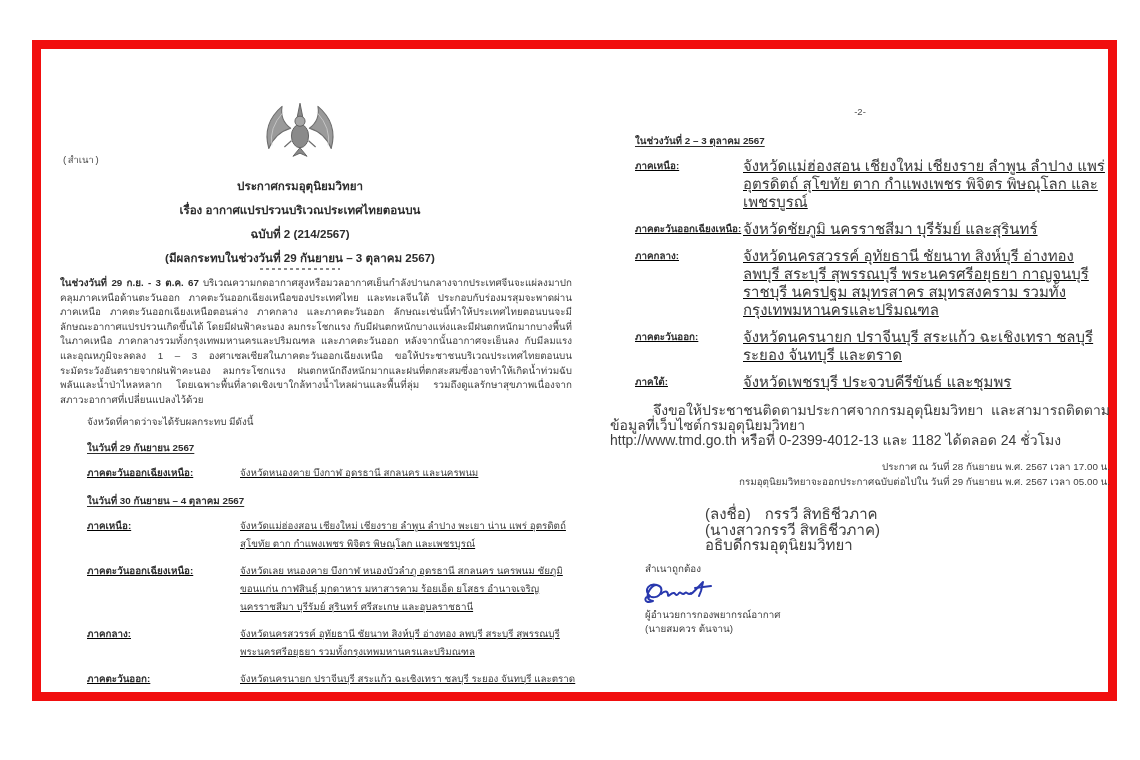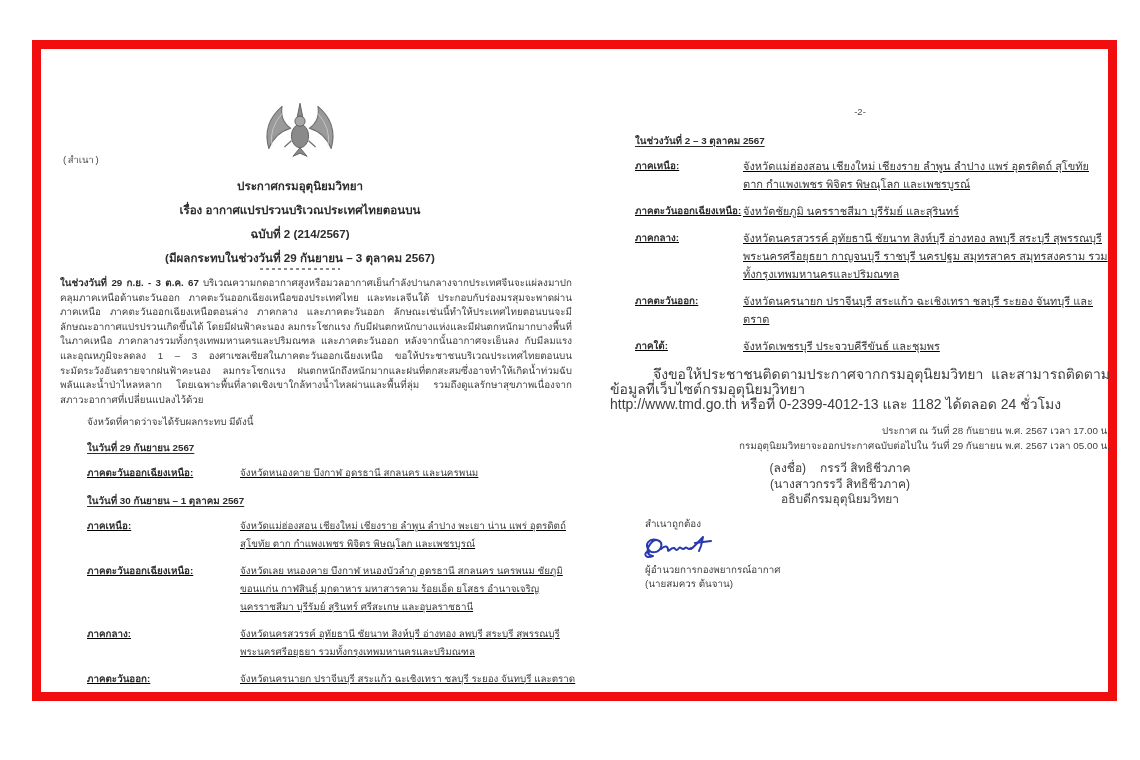--- a/index.html
+++ b/index.html
@@ -39,25 +39,25 @@
   .rows{margin-left:27px;text-decoration:underline;}
   .row{display:flex;margin-top:9px;}
   #page1 .row .rlabel{width:153px;flex:0 0 153px;font-weight:bold;color:#2c2c2c;font-size:9.8px;line-height:18px;}
   #page1 .row .rvalue{flex:1;font-size:9.8px;line-height:18px;color:#3d3d3d;}
   
   #page2{position:absolute;left:610px;top:105px;width:500px;}
   .page-num{width:500px;text-align:center;font-size:9.5px;color:#4a4a4a;line-height:14px;}
   #page2 .sec-heading{margin-left:25px;margin-top:14px;}
   #page2 .rows{margin-left:25px;}
   #page2 .row .rlabel{width:108px;flex:0 0 108px;font-weight:bold;color:#2c2c2c;font-size:9.8px;line-height:18px;}
-  #page2 .row .rvalue{flex:1;font-size:11px;line-height:18px;color:#3d3d3d;}
+  #page2 .row .rvalue{flex:1;font-size:15px;line-height:18px;color:#3d3d3d;}
   .follow-para{margin-top:12px;width:500px;font-size:14px;line-height:15px;color:#3d3d3d;}
   .follow-para .l1{text-indent:43px;text-align:justify;}
   .issued{margin-top:11px;width:500px;text-align:right;font-size:9.8px;line-height:15px;color:#3d3d3d;}
-  .signer{margin-top:8px;margin-left:95px;width:270px;text-align:center;font-size:12px;line-height:15.5px;color:#3d3d3d;}
+  .signer{margin-top:17px;margin-left:95px;width:270px;font-size:15px;line-height:15.5px;color:#3d3d3d;}
   .signer .gap{display:inline-block;width:14px;}
   .certify{margin-top:9px;margin-left:35px;font-size:9.8px;line-height:14px;color:#3d3d3d;}
   .sig-svg{display:block;margin:3px 0 2px -2px;}
 </style>
 </head>
 <body>
 
 <div id="stage">
   <div class="doc-frame"></div>
 
@@ -95,21 +95,21 @@
     <div class="impact-intro">จังหวัดที่คาดว่าจะได้รับผลกระทบ มีดังนี้</div>
 
     <div><span class="sec-heading">ในวันที่ 29 กันยายน 2567</span></div>
     <div class="rows">
       <div class="row">
         <div class="rlabel">ภาคตะวันออกเฉียงเหนือ:</div>
         <div class="rvalue">จังหวัดหนองคาย บึงกาฬ อุดรธานี สกลนคร และนครพนม</div>
       </div>
     </div>
 
-    <div><span class="sec-heading">ในวันที่ 30 กันยายน – 1 ตุลาคม 2567</span></div>
+    <div><span class="sec-heading">ในวันที่ 30 กันยายน – 4 ตุลาคม 2567</span></div>
     <div class="rows">
       <div class="row">
         <div class="rlabel">ภาคเหนือ:</div>
         <div class="rvalue">จังหวัดแม่ฮ่องสอน เชียงใหม่ เชียงราย ลำพูน ลำปาง พะเยา น่าน แพร่ อุตรดิตถ์ สุโขทัย ตาก กำแพงเพชร พิจิตร พิษณุโลก และเพชรบูรณ์</div>
       </div>
       <div class="row">
         <div class="rlabel">ภาคตะวันออกเฉียงเหนือ:</div>
         <div class="rvalue">จังหวัดเลย หนองคาย บึงกาฬ หนองบัวลำภู อุดรธานี สกลนคร นครพนม ชัยภูมิ ขอนแก่น กาฬสินธุ์ มุกดาหาร มหาสารคาม ร้อยเอ็ด ยโสธร อำนาจเจริญ นครราชสีมา บุรีรัมย์ สุรินทร์ ศรีสะเกษ และอุบลราชธานี</div>
       </div>
       <div class="row">

